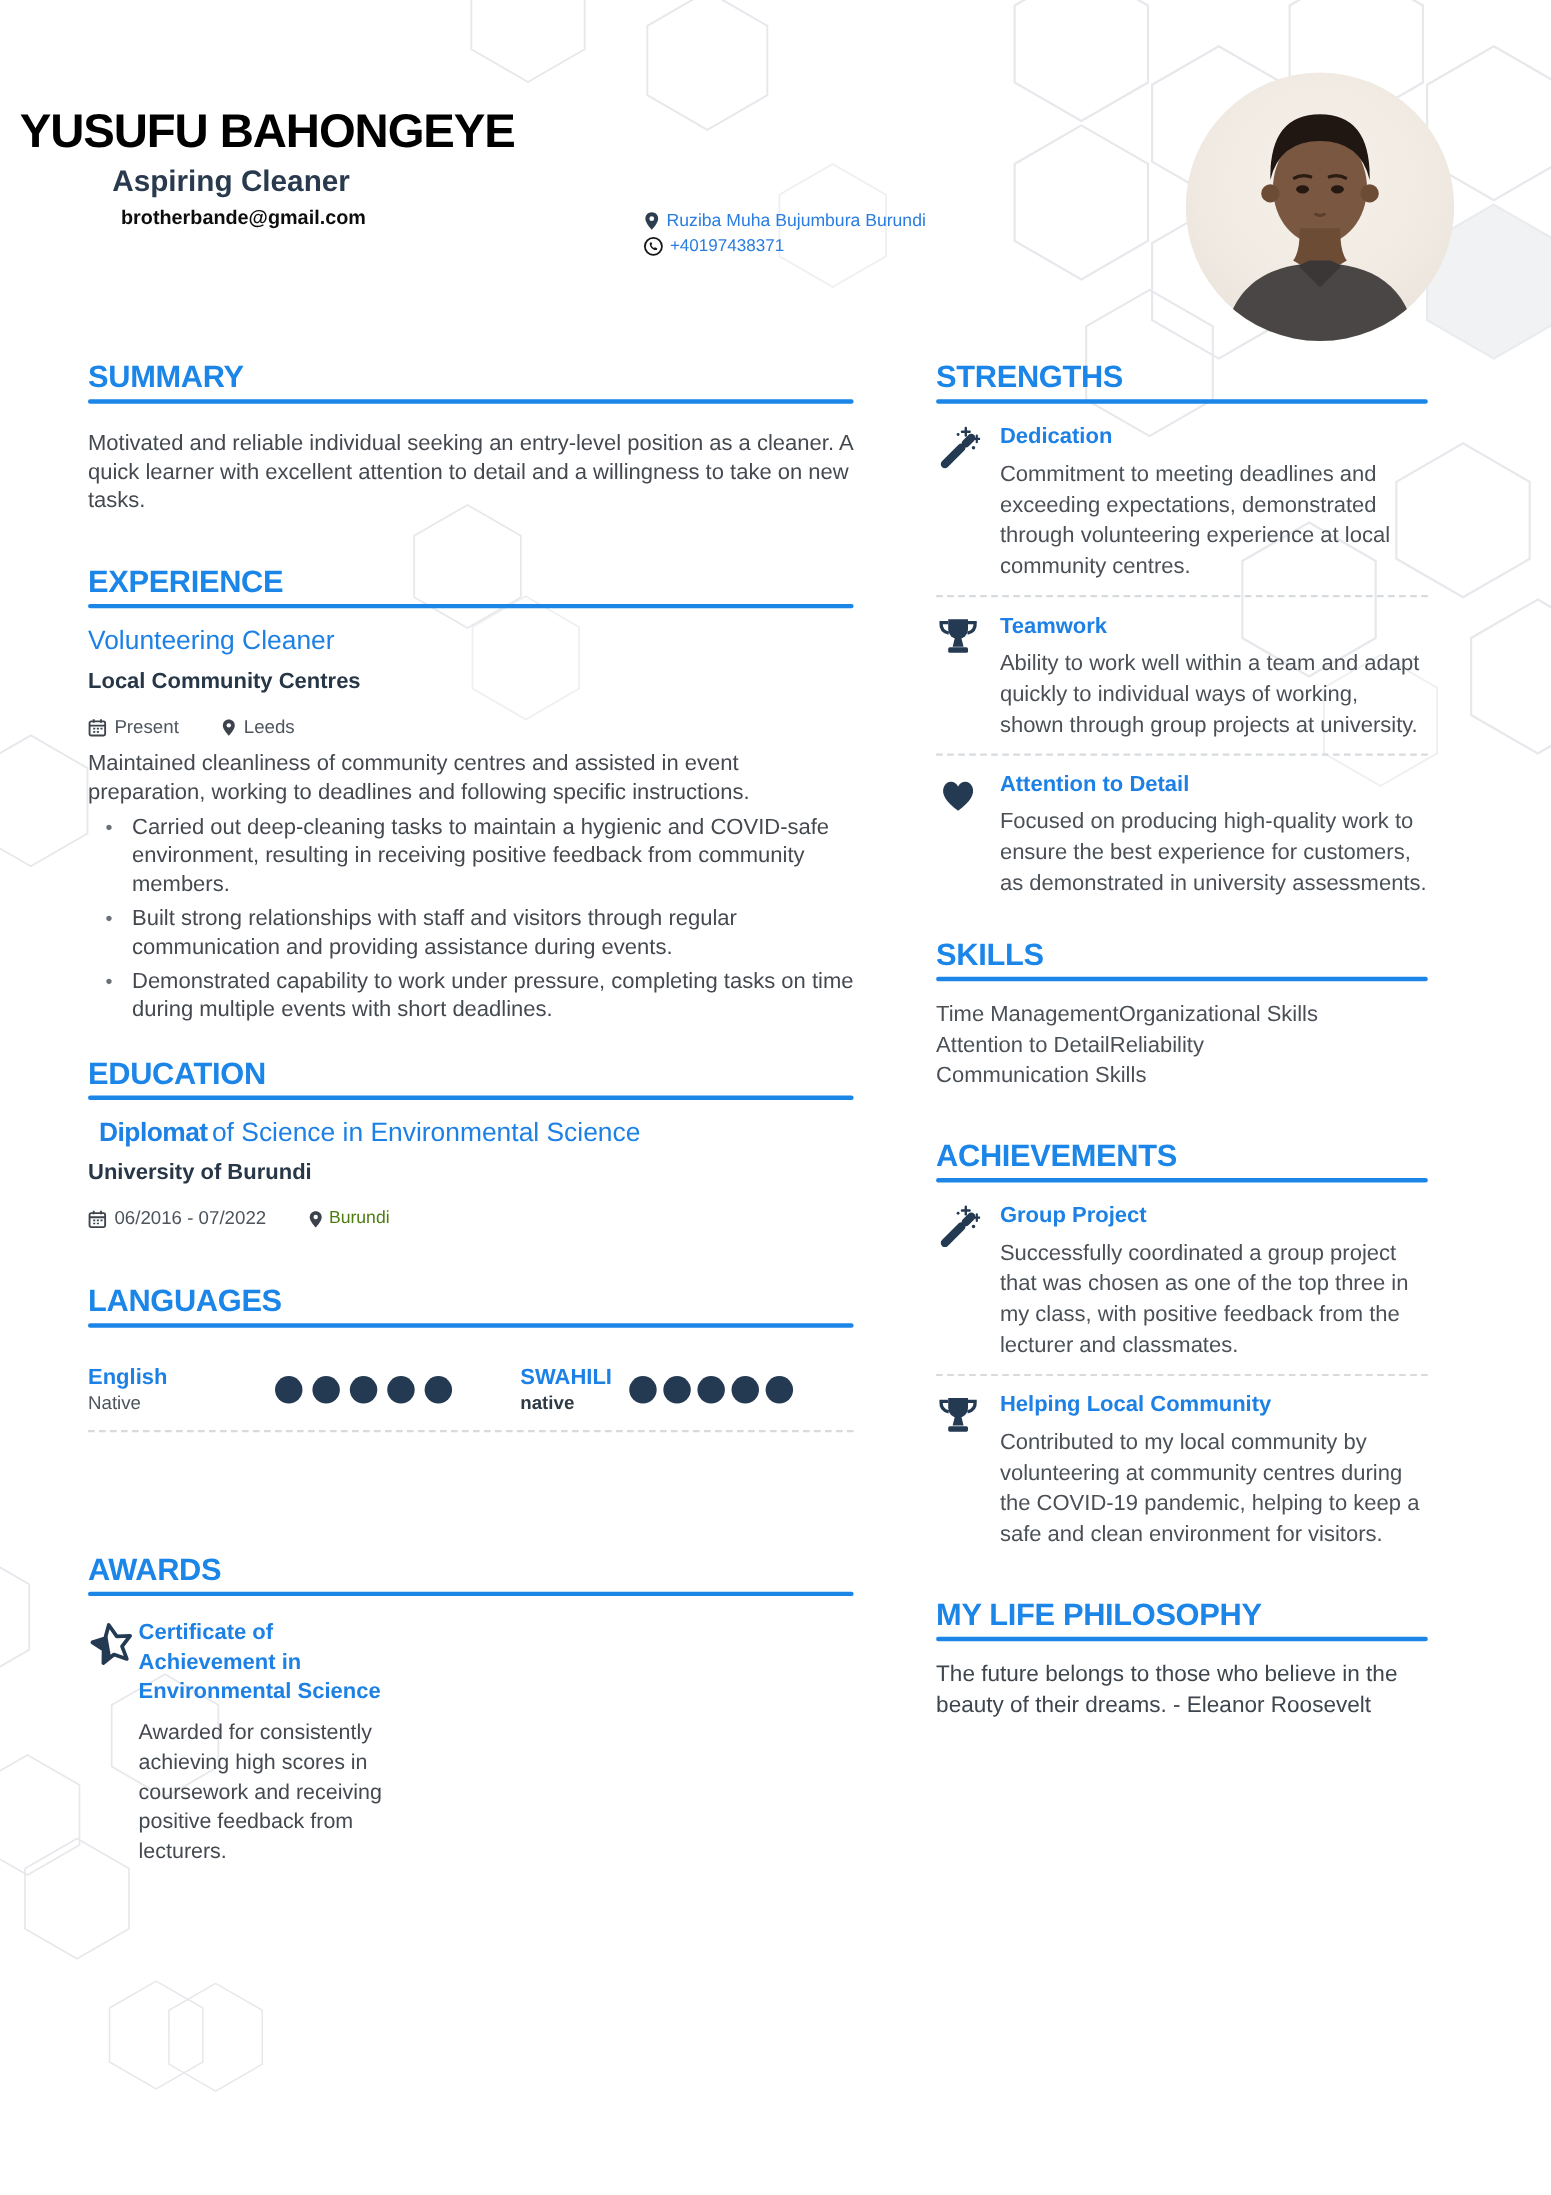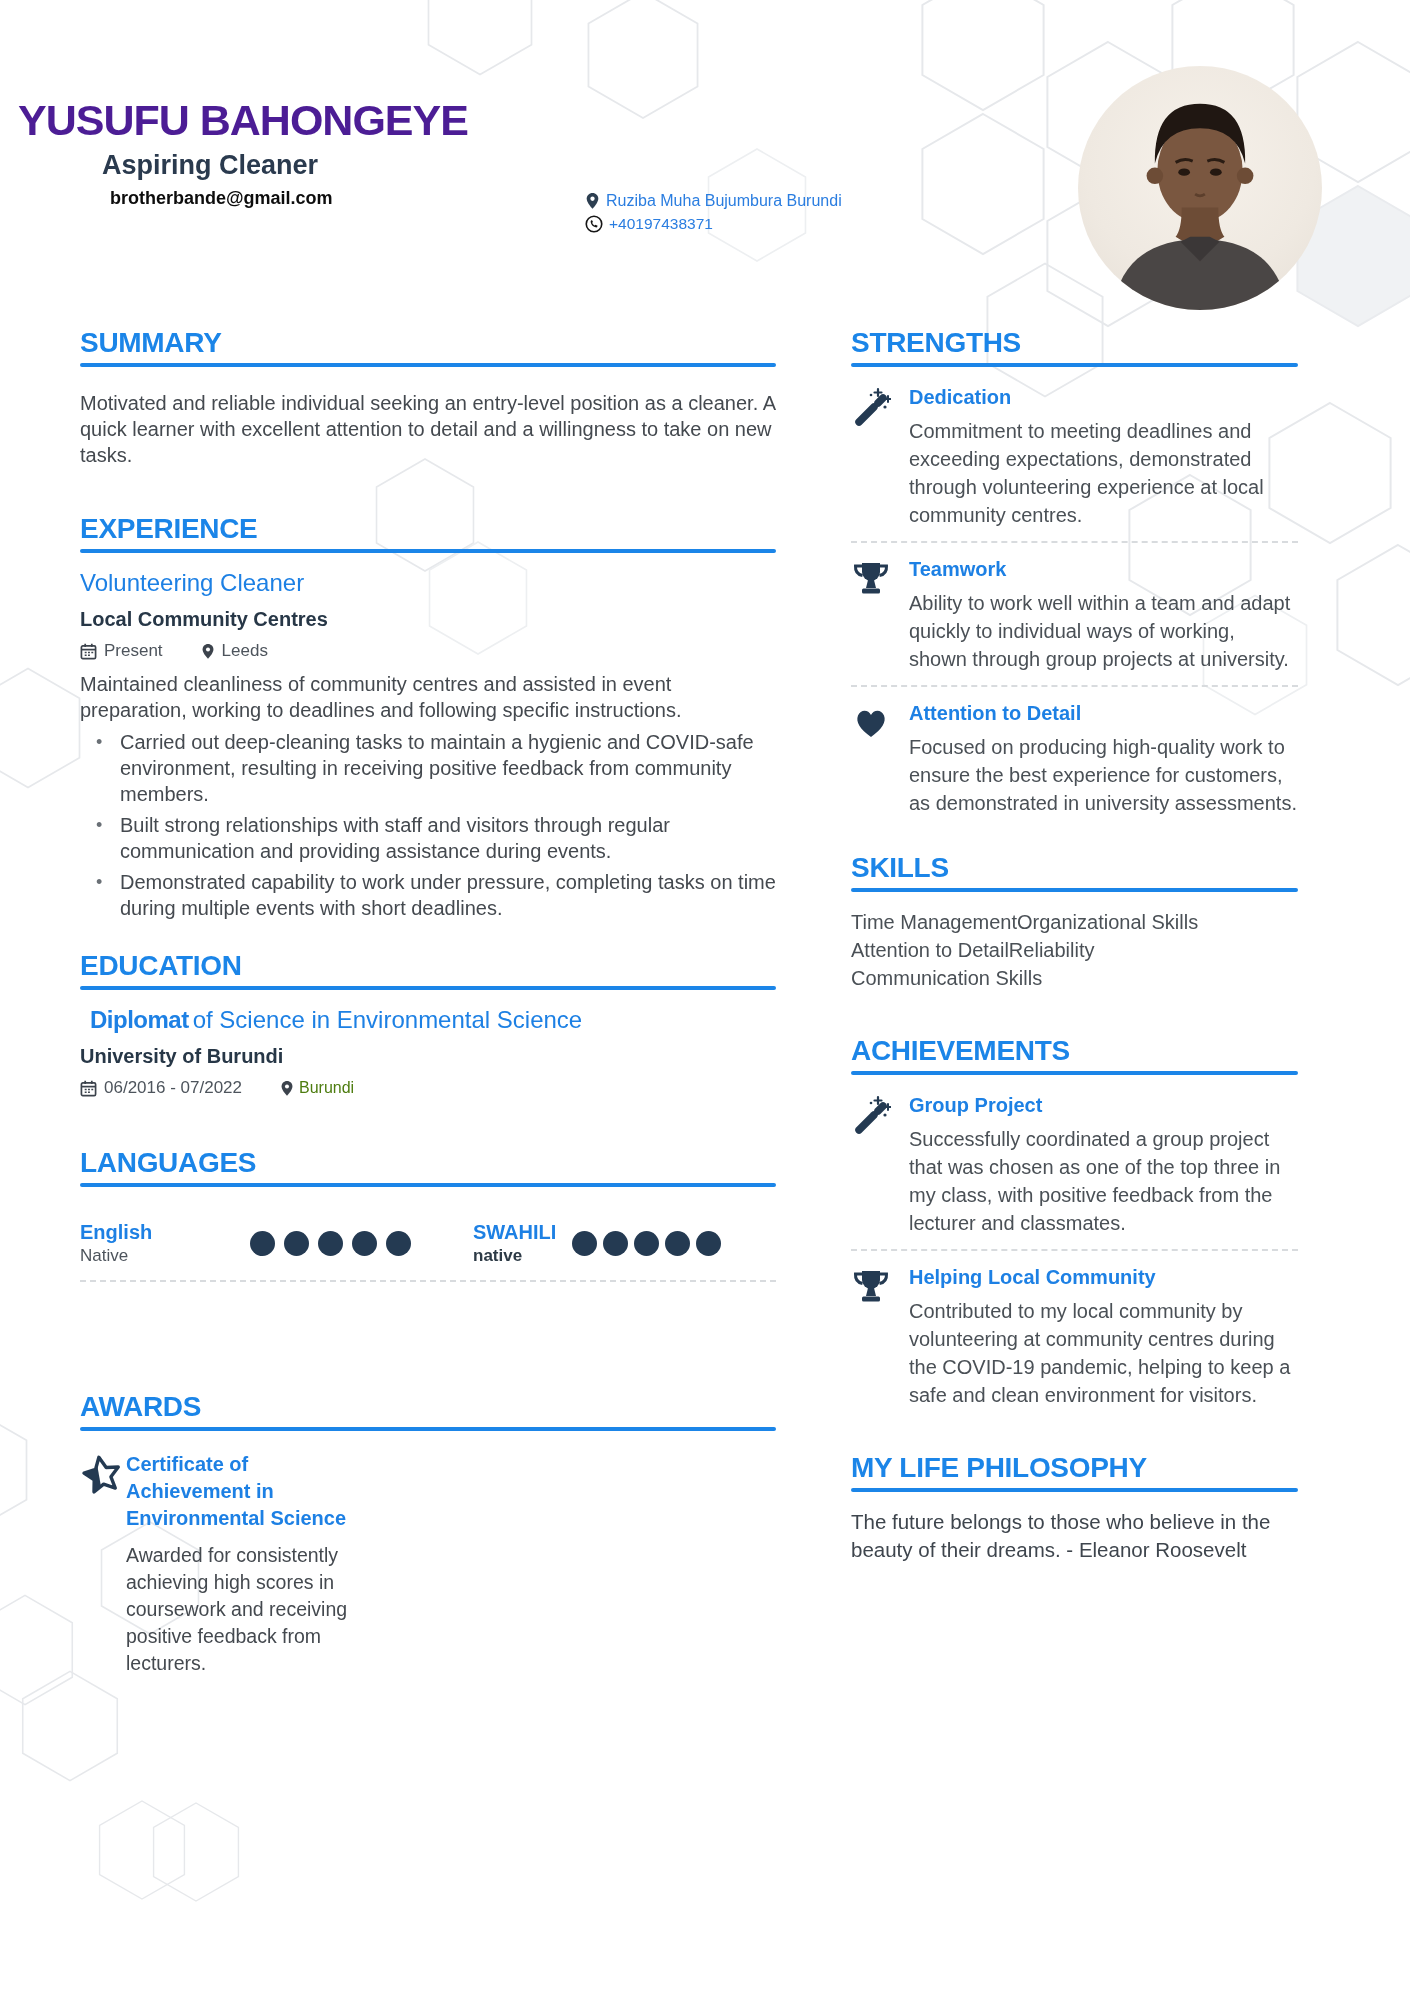--- a/index.html
+++ b/index.html
@@ -6,21 +6,21 @@
   html,body { background:#ffffff; }
   .page {
     position:relative; width:1410px; height:1995px; background:#fff;
     overflow:hidden; font-family:"Liberation Sans", sans-serif; color:#474d53;
   }
   .hex-layer { position:absolute; left:0; top:0; width:1410px; height:1995px; z-index:0; }
   .content { position:absolute; left:0; top:0; width:1410px; height:1995px; z-index:1; }
 
   
   .name { position:absolute; left:18px; top:96px; font-size:43px; font-weight:800;
-          letter-spacing:-1px; color:#4c1d95; white-space:nowrap; }
+          letter-spacing:-1px; color:#000000; white-space:nowrap; }
   .role-title { position:absolute; left:102px; top:150px; font-size:27px; font-weight:700; color:#2a3a4e; }
   .email { position:absolute; left:110px; top:188px; font-size:18px; font-weight:700; color:#0d0d0d; }
   .contact { position:absolute; left:585px; top:192px; font-size:16px; color:#2a7de0; }
   .contact-row { display:flex; align-items:center; gap:6px; margin-bottom:5px; white-space:nowrap; }
   .avatar { position:absolute; left:1078px; top:66px; width:244px; height:244px; border-radius:50%;
             background:radial-gradient(circle at 50% 40%, #f6f1ea 0%, #efe9e1 60%, #e6dfd6 100%);
             overflow:hidden; }
   .avatar svg { width:100%; height:100%; display:block; }
 
   
@@ -29,21 +29,21 @@
 
   h2.sec { font-size:28px; line-height:30px; font-weight:800; letter-spacing:-0.3px; color:#1b85e8; }
   .rule { height:4px; background:#1b85e8; margin-top:5px; border-radius:2px; }
 
   .para { font-size:20px; line-height:26px; color:#44494f; }
 
   
   .sec-gap { margin-top:46px; }
   .role { margin-top:16px; font-size:24px; line-height:28px; font-weight:500; color:#1d80e4; }
   .company { margin-top:10px; font-size:20px; line-height:24px; font-weight:700; color:#273747; }
-  .meta { margin-top:10px; display:flex; gap:38px; font-size:17px; color:#4d545c; align-items:center; }
+  .meta { margin-top:20px; display:flex; gap:38px; font-size:17px; color:#4d545c; align-items:center; }
   .meta-item { display:flex; align-items:center; gap:7px; }
   .meta-item svg { flex:0 0 auto; }
   .meta-bold { font-weight:400; color:#4d7c0f; }
   ul.bullets { margin-top:6px; list-style:none; }
   ul.bullets li { position:relative; padding-left:40px; font-size:20px; line-height:26px;
                   color:#44494f; margin-bottom:5px; }
   ul.bullets li::before { content:"•"; position:absolute; left:16px; top:0; color:#6a7076; font-size:18px; }
 
   
   .degree { margin-top:16px; font-size:24px; line-height:28px; color:#1d80e4; padding-left:10px; }

